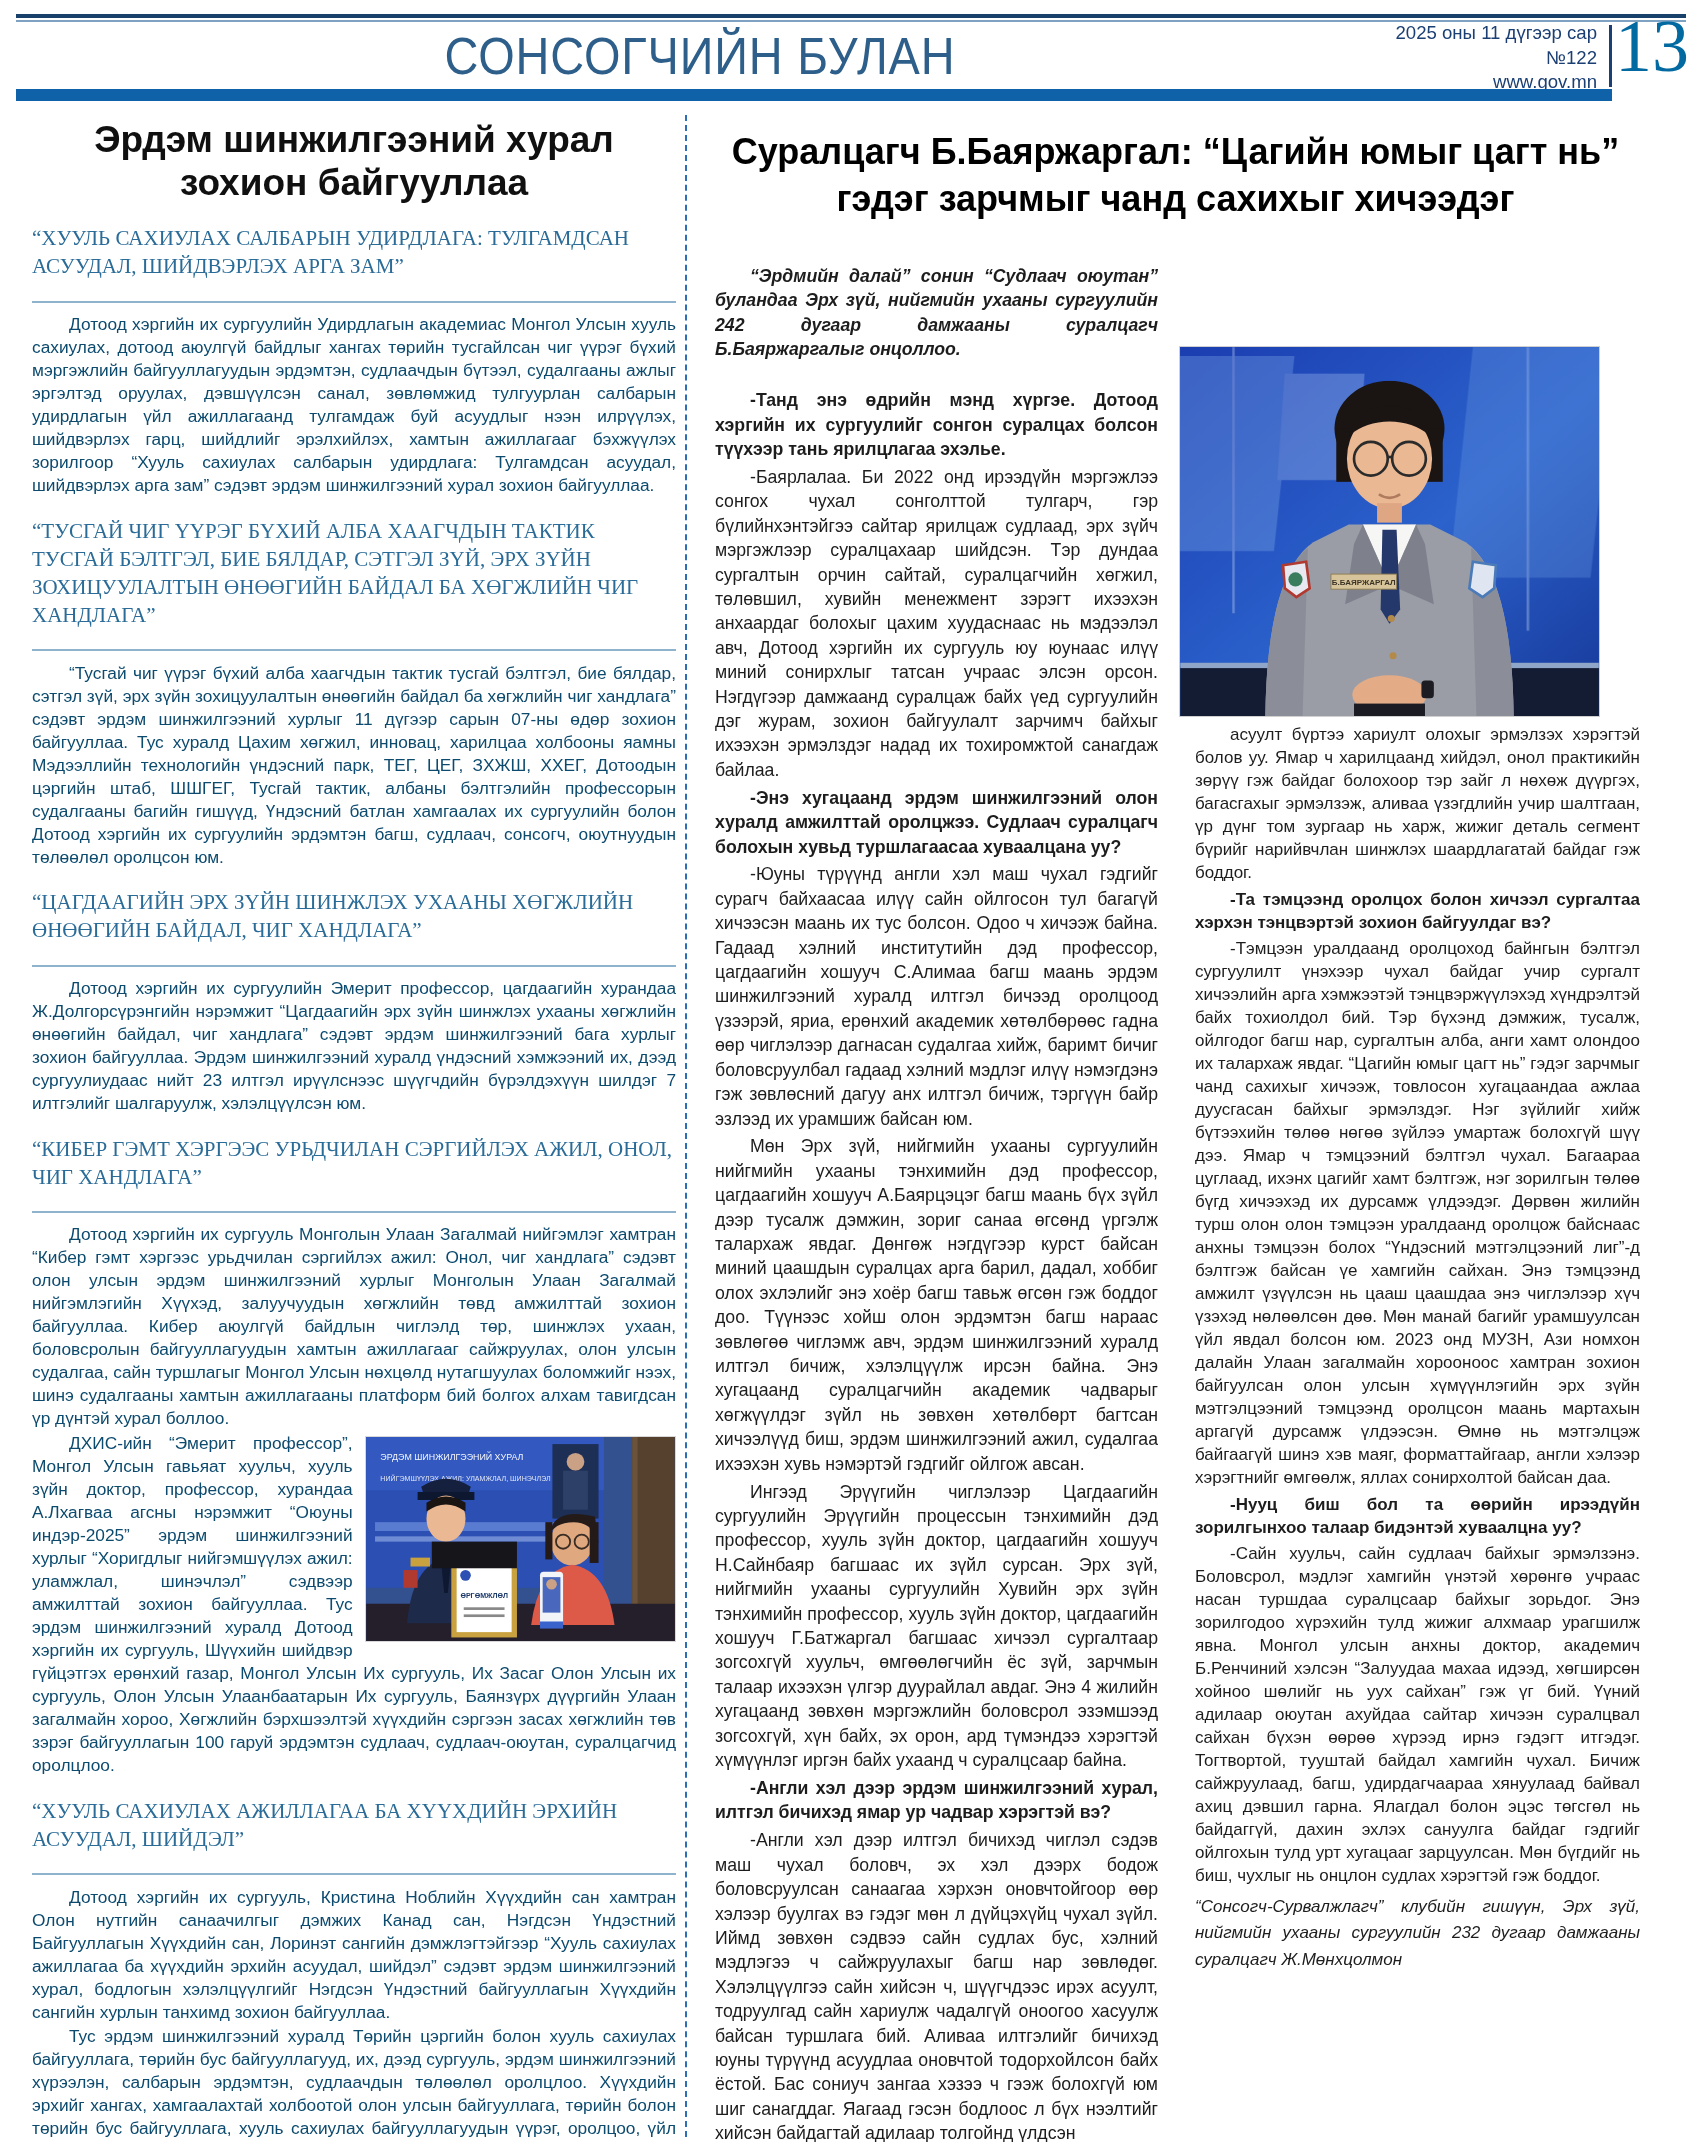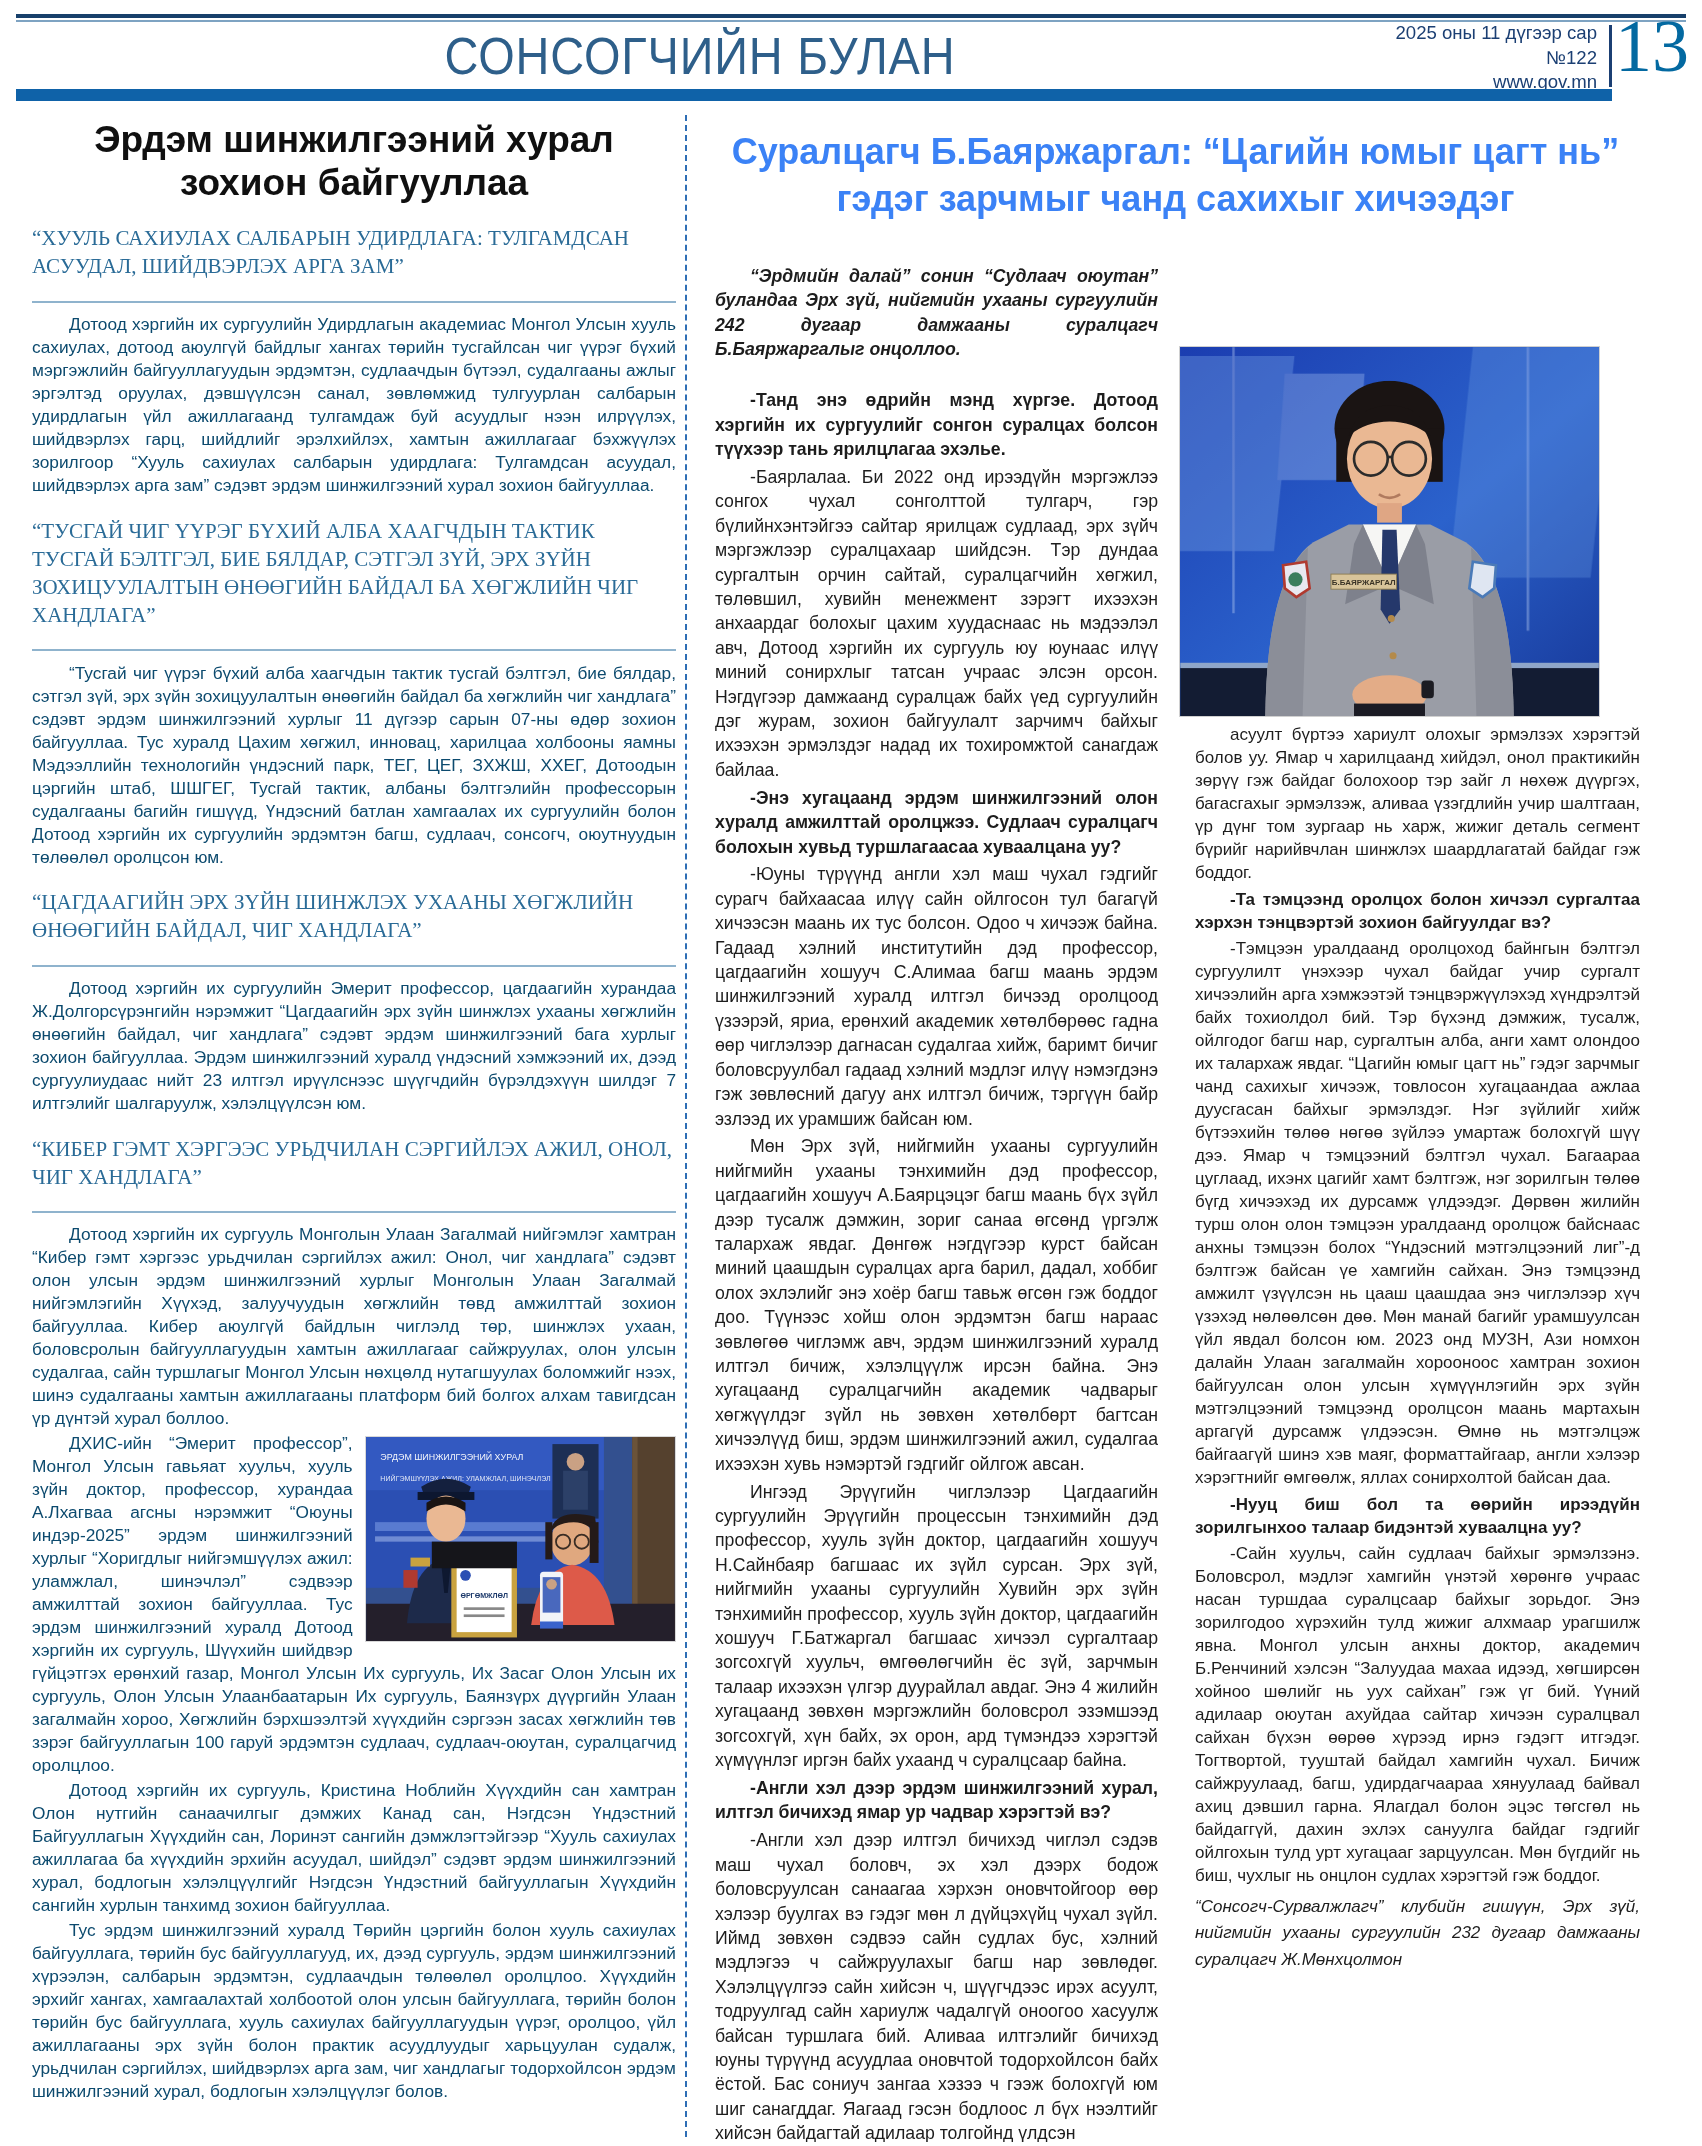--- a/index.html
+++ b/index.html
@@ -38,21 +38,21 @@
     margin:19.5px 0 10.6px 0;padding-bottom:20px;border-bottom:2.7px solid #8fb3cd;
   }
   .para{font-size:17.3px;line-height:23px;text-align:justify;text-indent:37px;margin:0 0 1.8px 0;color:#0c4a6e;}
 
   .award-photo{float:right;width:309px;height:204px;margin:3.5px 0 5.3px 12.4px;border:0.9px solid #d8d8d8;background:#2a50b8;}
   .award-photo svg{display:block;}
 
   
   .interview-headline{
     position:absolute;left:709px;top:129px;width:933px;text-align:center;
-    font-size:36px;font-weight:bold;line-height:1.3;color:#3b82f6;
+    font-size:36px;font-weight:bold;line-height:1.3;color:#000000;
   }
   .col-a{position:absolute;left:715px;top:264px;width:443px;height:1878px;overflow:hidden;}
   .col-b{position:absolute;left:1195px;top:723px;width:445px;height:1401px;overflow:hidden;}
   .col-a p,.col-b p{margin:0 0 3.5px 0;text-align:justify;text-indent:35px;}
   .col-a p{font-size:17.7px;line-height:24.4px;}
   .col-b p{font-size:17px;line-height:23px;}
   .intro{font-weight:bold;font-style:italic;margin-bottom:26.6px !important;}
   .question{font-weight:bold;}
   .signature{font-weight:normal;font-style:italic;text-align:center;text-indent:0 !important;line-height:1.55 !important;margin-top:7px !important;}
 
@@ -155,20 +155,21 @@
     <g>
       <rect x="196" y="152" width="26" height="62" rx="4" fill="#f2f4f8"></rect>
       <rect x="199" y="158" width="20" height="40" fill="#2b4fb3" opacity="0.85"></rect>
       <circle cx="209" cy="166" r="6" fill="#caa184"></circle>
       <rect x="196" y="208" width="26" height="8" fill="#3a63cc"></rect>
     </g>
   </svg>
 </div>
         <p class="para">ДХИС-ийн “Эмерит профессор”, Монгол Улсын гавьяат хуульч, хууль зүйн доктор, профессор, хурандаа А.Лхагваа агсны нэрэмжит “Оюуны индэр-2025” эрдэм шинжилгээний хурлыг “Хоригдлыг нийгэмшүүлэх ажил: уламжлал, шинэчлэл” сэдвээр амжилттай зохион байгууллаа. Тус эрдэм шинжилгээний хуралд Дотоод хэргийн их сургууль, Шүүхийн шийдвэр гүйцэтгэх ерөнхий газар, Монгол Улсын Их сургууль, Их Засаг Олон Улсын их сургууль, Олон Улсын Улаанбаатарын Их сургууль, Баянзүрх дүүргийн Улаан загалмайн хороо, Хөгжлийн бэрхшээлтэй хүүхдийн сэргээн засах хөгжлийн төв зэрэг байгууллагын 100 гаруй эрдэмтэн судлаач, судлаач-оюутан, суралцагчид оролцлоо.</p>
       </div>
+      <h3 class="subhead">“ХУУЛЬ САХИУЛАХ АЖИЛЛАГАА БА ХҮҮХДИЙН ЭРХИЙН АСУУДАЛ, ШИЙДЭЛ”</h3>
       <div>
         <p class="para">Дотоод хэргийн их сургууль, Кристина Ноблийн Хүүхдийн сан хамтран Олон нутгийн санаачилгыг дэмжих Канад сан, Нэгдсэн Үндэстний Байгууллагын Хүүхдийн сан, Лоринэт сангийн дэмжлэгтэйгээр “Хууль сахиулах ажиллагаа ба хүүхдийн эрхийн асуудал, шийдэл” сэдэвт эрдэм шинжилгээний хурал, бодлогын хэлэлцүүлгийг Нэгдсэн Үндэстний байгууллагын Хүүхдийн сангийн хурлын танхимд зохион байгууллаа.</p>
         <p class="para">Тус эрдэм шинжилгээний хуралд Төрийн цэргийн болон хууль сахиулах байгууллага, төрийн бус байгууллагууд, их, дээд сургууль, эрдэм шинжилгээний хүрээлэн, салбарын эрдэмтэн, судлаачдын төлөөлөл оролцлоо. Хүүхдийн эрхийг хангах, хамгаалахтай холбоотой олон улсын байгууллага, төрийн болон төрийн бус байгууллага, хууль сахиулах байгууллагуудын үүрэг, оролцоо, үйл ажиллагааны эрх зүйн болон практик асуудлуудыг харьцуулан судалж, урьдчилан сэргийлэх, шийдвэрлэх арга зам, чиг хандлагыг тодорхойлсон эрдэм шинжилгээний хурал, бодлогын хэлэлцүүлэг болов.</p>
       </div>
     </div>
 </section>
 
 <div class="interview-headline"><span>Суралцагч Б.Баяржаргал: “Цагийн юмыг цагт нь”</span><br><span>гэдэг зарчмыг чанд сахихыг хичээдэг</span></div>
 
 <section class="col-a" id="col-a">

